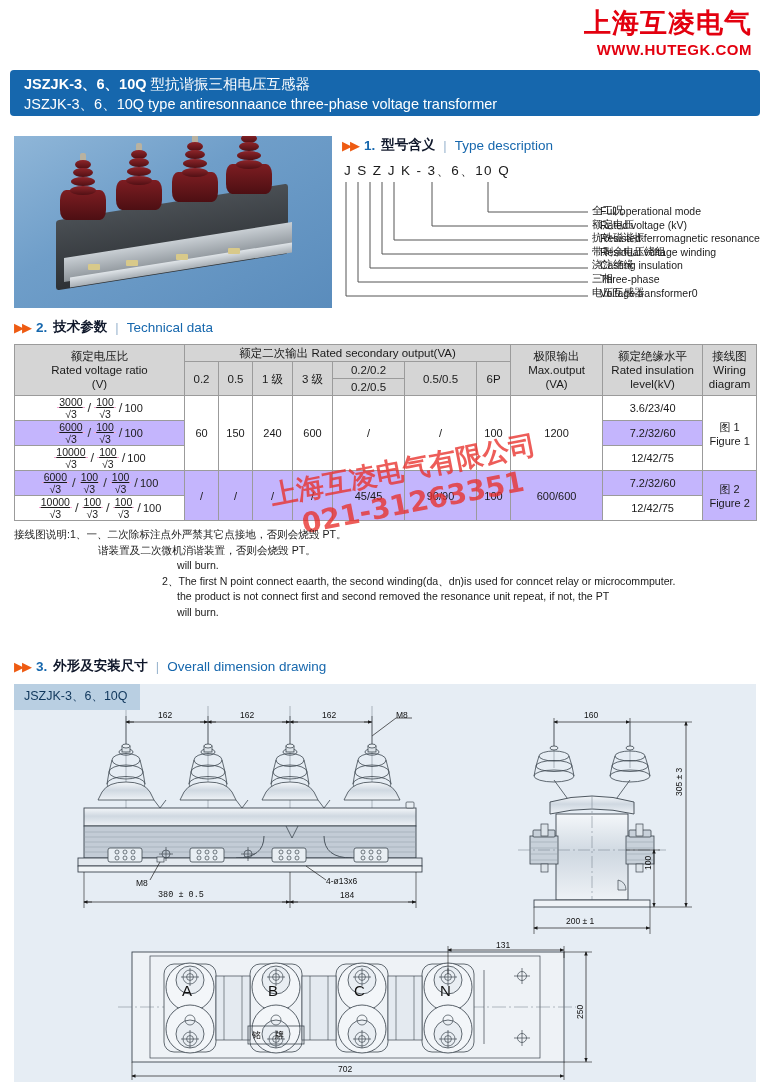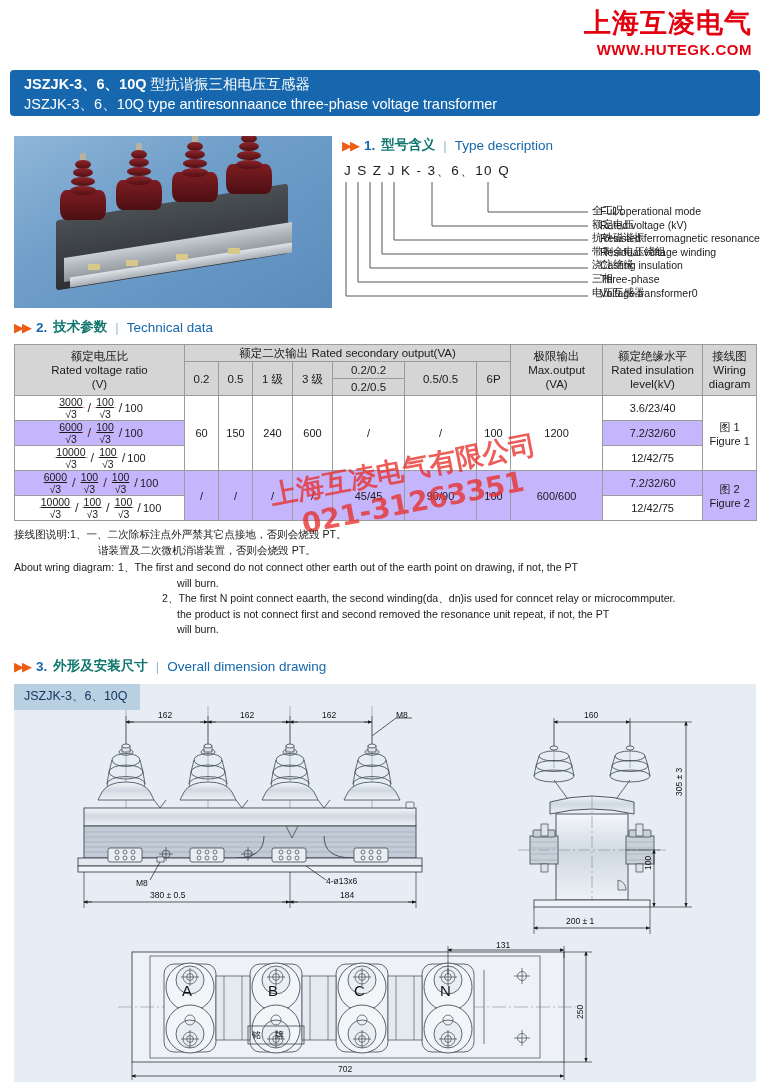--- a/index.html
+++ b/index.html
@@ -37,21 +37,21 @@
     color:#fff;
   }
   .title-cn { font-size:14.5px; line-height:20px; font-weight:bold; }
   .title-cn .thin { font-weight:normal; }
   .title-en { font-size:14.5px; line-height:21px; font-weight:normal; }
 
   
   .sec-head { position:absolute; display:flex; align-items:center; gap:6px; }
   .arrows { color:#ee5b12; font-size:13px; letter-spacing:-2px; line-height:1; }
   .sec-num { color:#1667ad; font-size:13.5px; font-weight:bold; }
-  .sec-cn  { color:#0f766e; font-size:13.5px; font-weight:bold; }
+  .sec-cn  { color:#0f172a; font-size:13.5px; font-weight:bold; }
   .sec-sep { color:#9bb6cf; font-size:13px; margin:0 2px; }
   .sec-en  { color:#1667ad; font-size:13.5px; }
 
   
   .photo {
     position:absolute; left:14px; top:136px; width:318px; height:172px;
     background:linear-gradient(150deg,#8fb6d8 0%,#6f9ec9 40%,#5a8cbc 100%);
     overflow:hidden;
   }
   .photo-body { position:absolute; left:42px; top:66px; width:232px; height:70px;
@@ -465,24 +465,20 @@
 
 <div class="wm wm1">上海互凌电气有限公司</div>
 <div class="wm wm2">021-31263351</div>
 
 <div class="notes">
   <div class="n-cn">
     <span class="lbl">接线图说明:</span>
     <span>1、一、二次除标注点外严禁其它点接地，否则会烧毁 PT。</span>
   </div>
   <div class="n-hang2">谐装置及二次微机消谐装置，否则会烧毁 PT。</div>
-  <div class="n-cn" style="margin-top:2px;">
-    <span class="lbl">About wring diagram:</span>
-    <span style="padding-left:4px;">1、The first and second do not connect other earth out of the earth point on drawing, if not, the PT</span>
-  </div>
   <div class="n-en-hang2">will burn.</div>
   <div class="n-en-hang">2、The first N point connect eaarth, the second winding(da、dn)is used for conncet relay or microcommputer.</div>
   <div class="n-en-hang2">the product is not connect first and second removed the resonance unit repeat, if not, the PT</div>
   <div class="n-en-hang2">will burn.</div>
 </div>
 
 <div class="sec-head" style="left:14px; top:657px;">
   <span class="arrows">▶▶</span>
   <span class="sec-num">3.</span>
   <span class="sec-cn">外形及安装尺寸</span>
@@ -819,21 +815,21 @@
   </svg>
 
   <div style="position:absolute; left:0; top:0; width:742px; height:398px; pointer-events:none;
               font-size:8.5px; color:#111;">
     <span style="position:absolute; left:144px; top:26px;">162</span>
     <span style="position:absolute; left:226px; top:26px;">162</span>
     <span style="position:absolute; left:308px; top:26px;">162</span>
     <span style="position:absolute; left:382px; top:26px;">M8</span>
     <span style="position:absolute; left:122px; top:194px;">M8</span>
     <span style="position:absolute; left:312px; top:192px;">4-ø13x6</span>
-    <span style="position:absolute; left:136px; top:206px;">380 ± 0.5</span>
+    <span style="position:absolute; left:144px; top:206px;font-family:Liberation Mono, monospace;">380 ± 0.5</span>
     <span style="position:absolute; left:326px; top:206px;">184</span>
 
     <span style="position:absolute; left:570px; top:26px;">160</span>
     <span style="position:absolute; left:660px; top:112px; transform:rotate(-90deg); transform-origin:left top;">305 ± 3</span>
     <span style="position:absolute; left:629px; top:186px; transform:rotate(-90deg); transform-origin:left top;">100</span>
     <span style="position:absolute; left:552px; top:232px;">200 ± 1</span>
 
     <span style="position:absolute; left:168px; top:298px; font-size:15px;">A</span>
     <span style="position:absolute; left:254px; top:298px; font-size:15px;">B</span>
     <span style="position:absolute; left:340px; top:298px; font-size:15px;">C</span>

